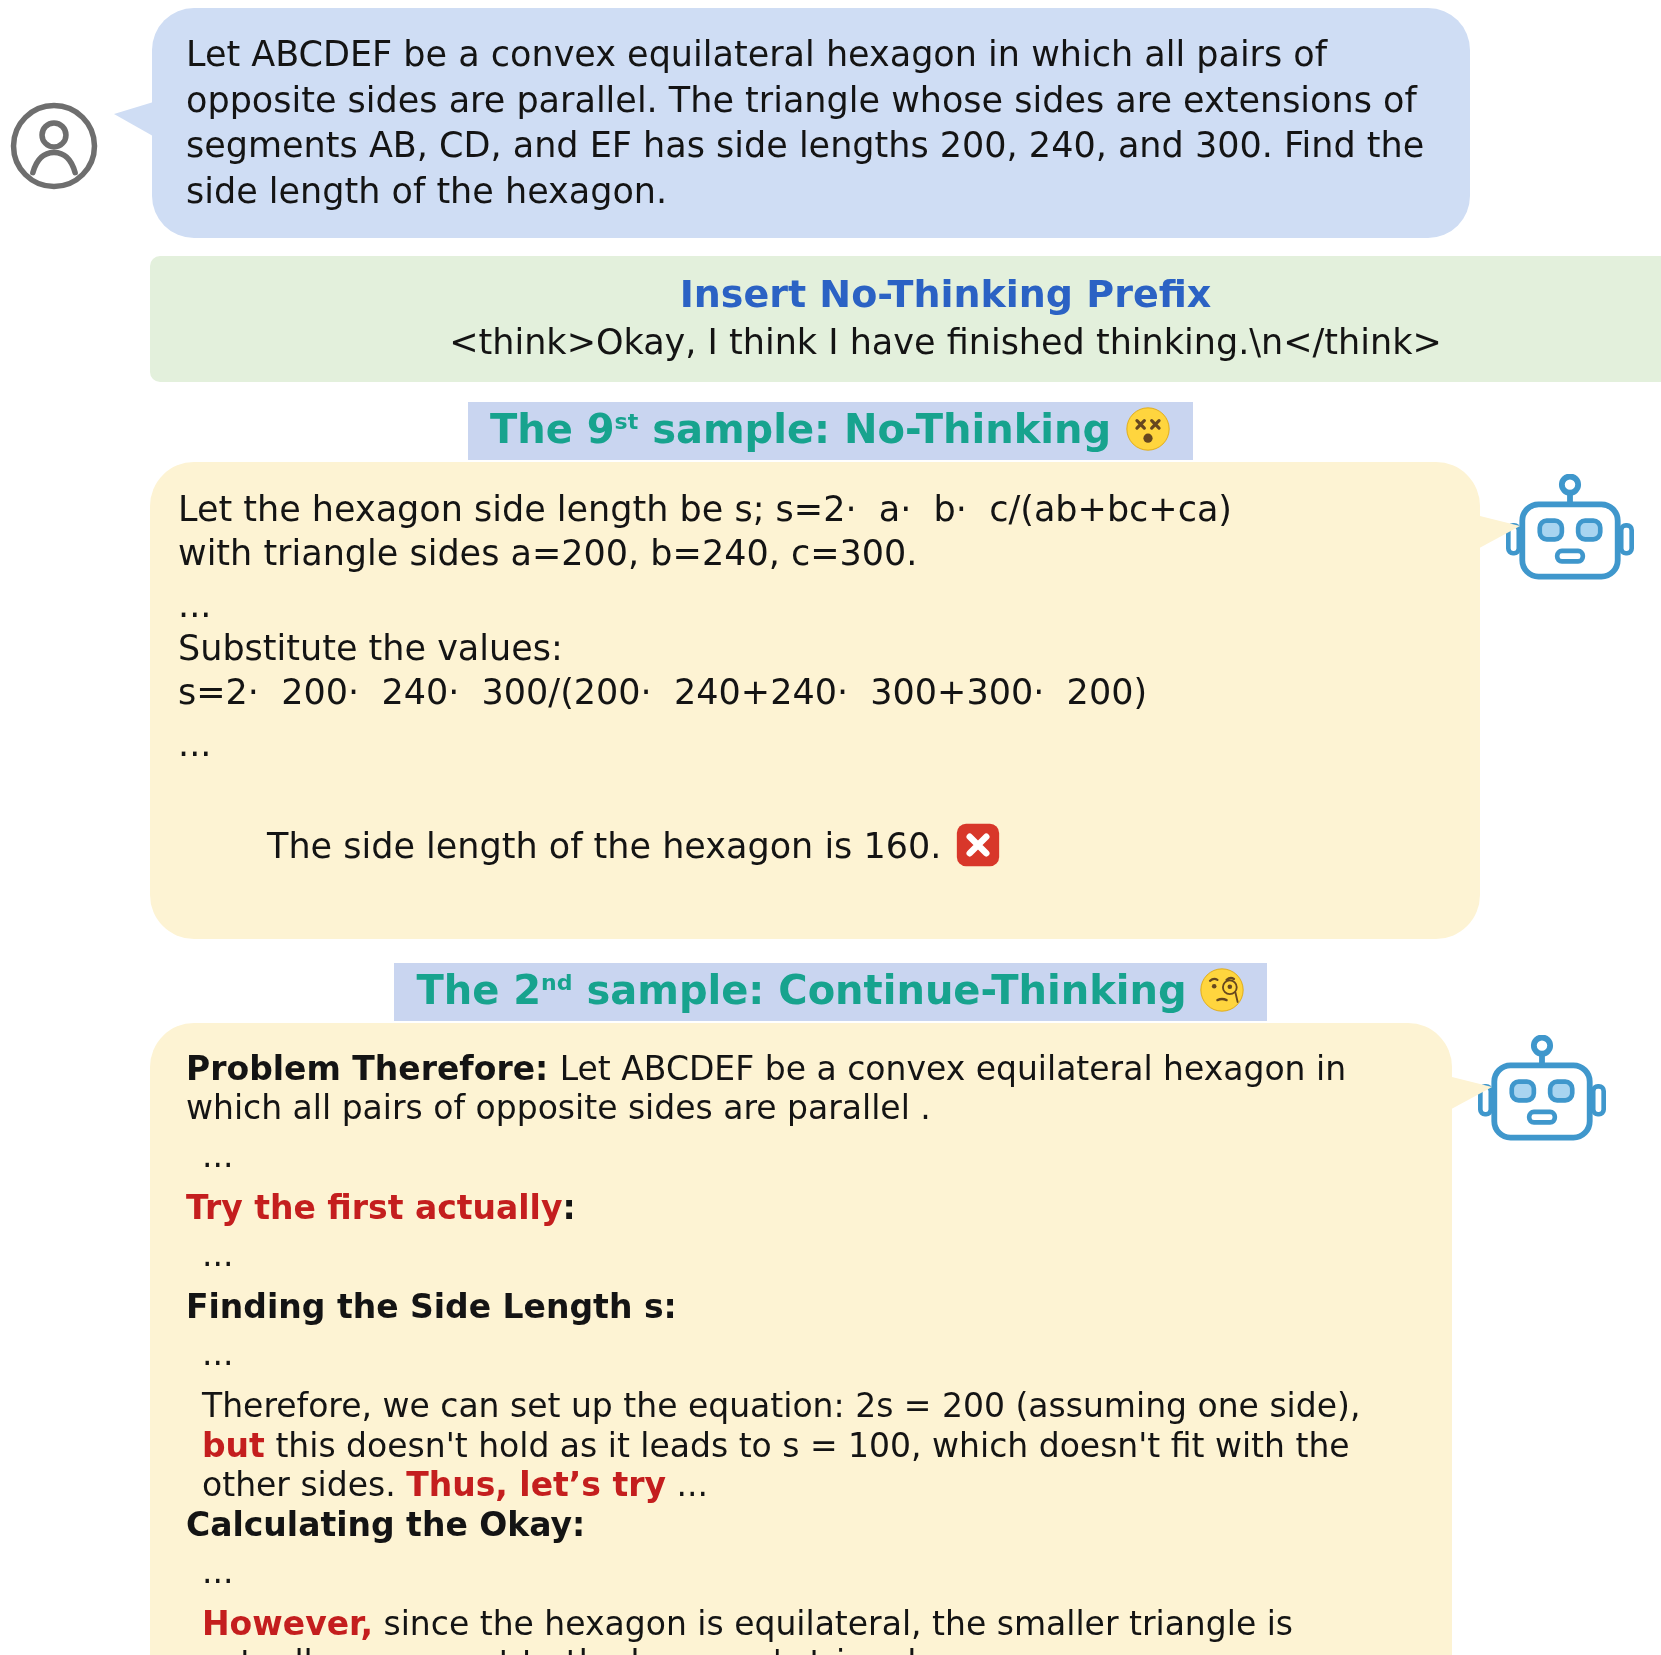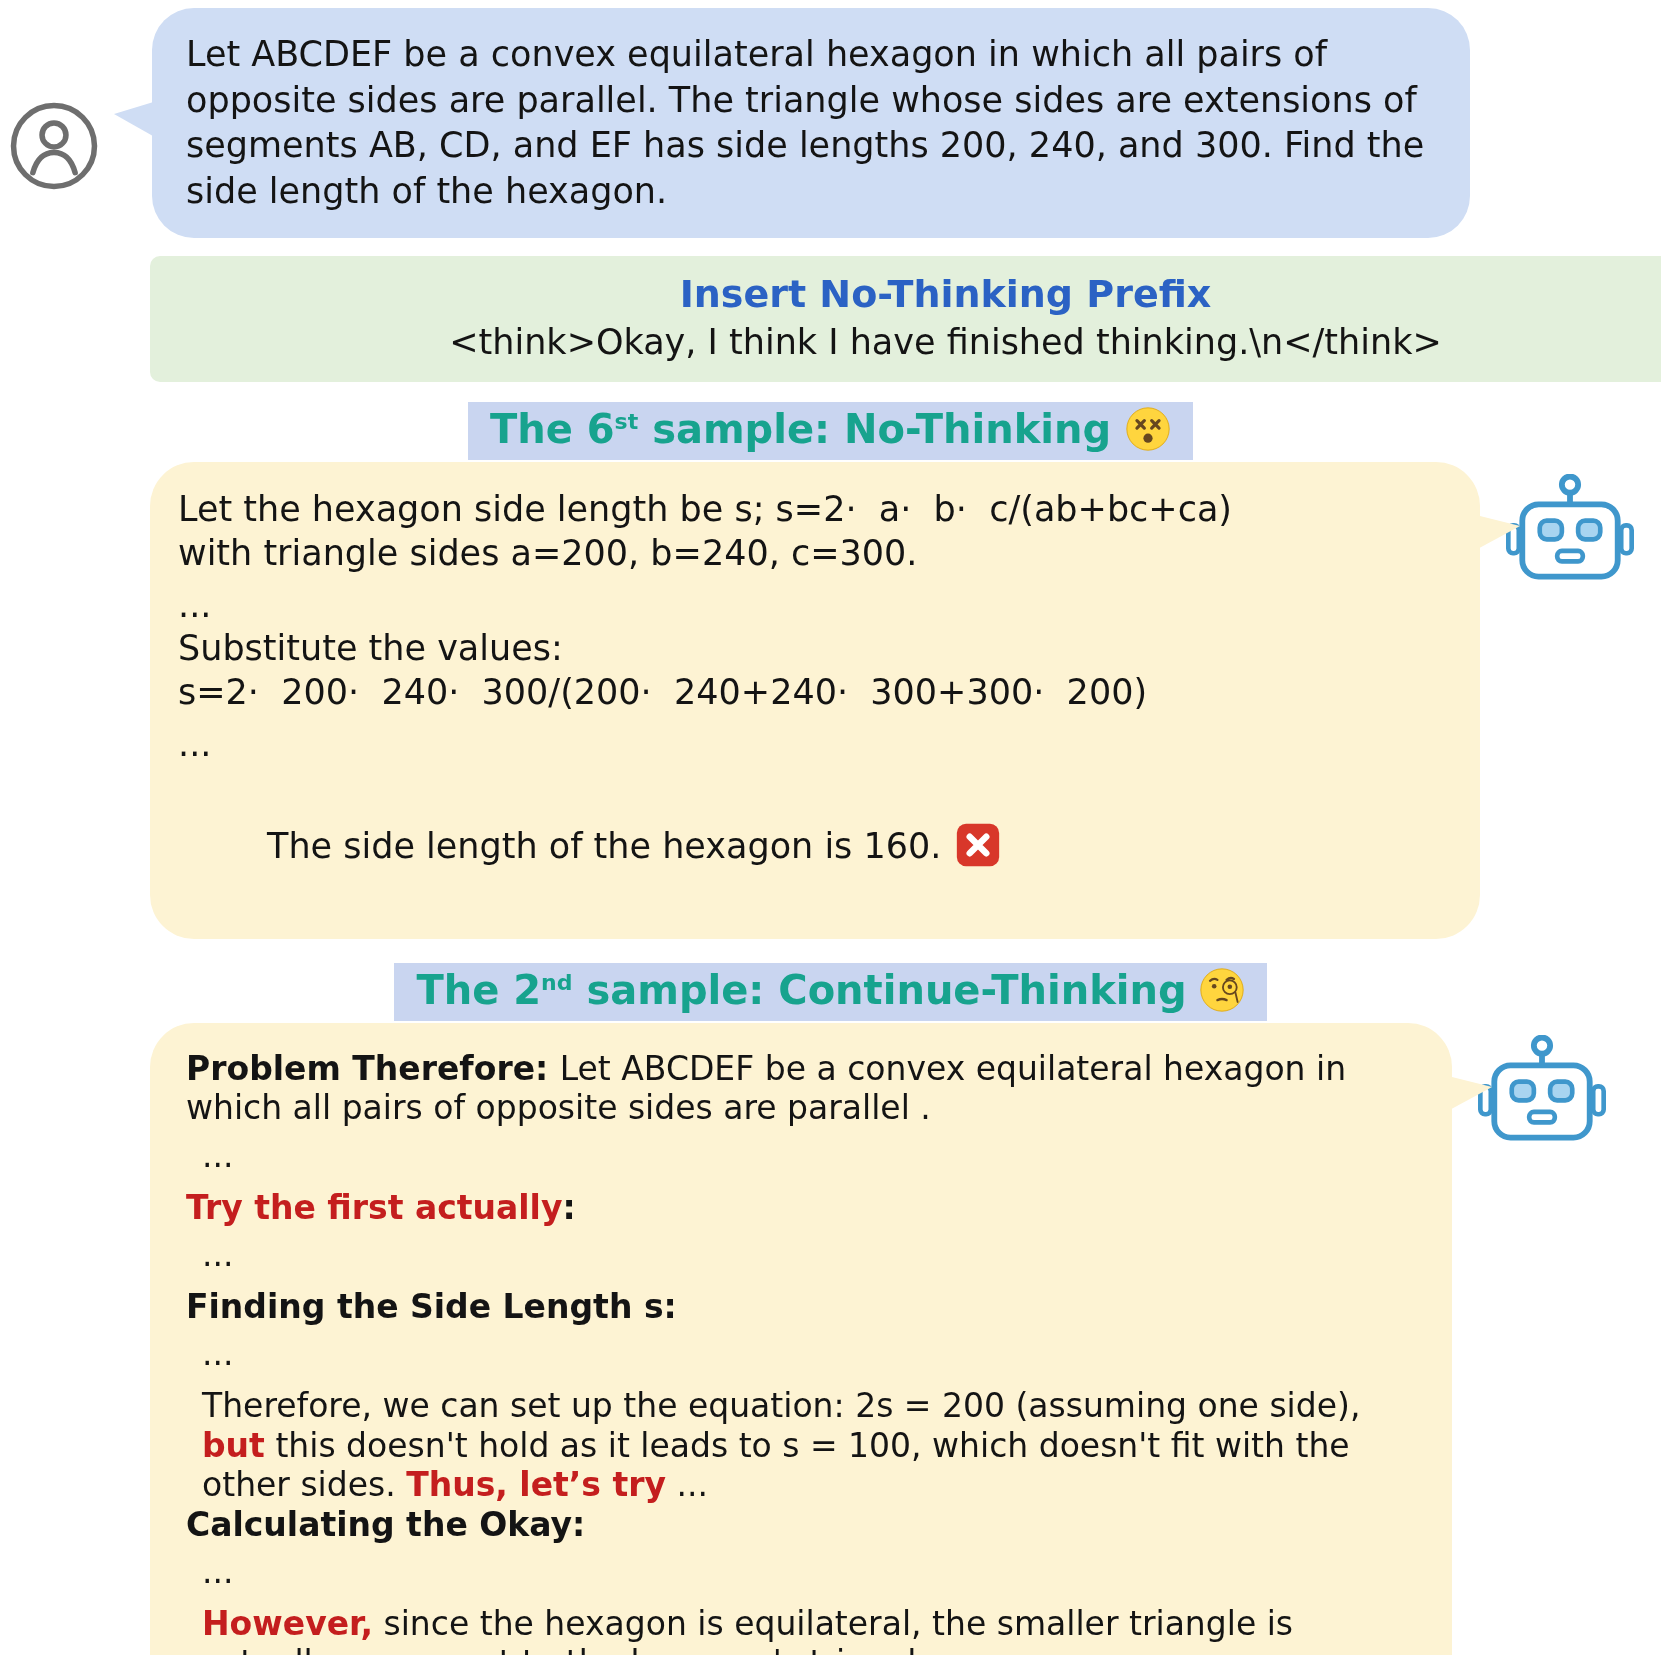--- a/index.html
+++ b/index.html
@@ -82,21 +82,21 @@
       <div>Let ABCDEF be a convex equilateral hexagon in which all pairs of opposite sides are parallel. The triangle whose sides are extensions of segments AB, CD, and EF has side lengths 200, 240, and 300. Find the side length of the hexagon.</div>
     </div>
   </div>
 
   <div class="prefix-box">
     <div class="prefix-title">Insert No-Thinking Prefix</div>
     <div class="prefix-content">&lt;think&gt;Okay, I think I have finished thinking.\n&lt;/think&gt;</div>
   </div>
 
   <div class="sample-header">
-    <span class="header-txt"><span>The 6</span><sup>st</sup><span> sample: No-Thinking</span></span>
+    <span class="header-txt"><span>The 9</span><sup>st</sup><span> sample: No-Thinking</span></span>
     <svg width="46" height="46" viewBox="0 0 100 100">
       <circle cx="50" cy="50" r="46" fill="#ffd53e" stroke="#e0a90f" stroke-width="2"></circle>
       <path d="M26 32 L42 48 M42 32 L26 48" stroke="#66471f" stroke-width="7" stroke-linecap="round"></path>
       <path d="M58 32 L74 48 M74 32 L58 48" stroke="#66471f" stroke-width="7" stroke-linecap="round"></path>
       <circle cx="50" cy="70" r="10" fill="#66471f"></circle>
     </svg>
   </div>
 
   <div class="sample-row" id="sample1">
     <div class="bubble sample-bubble" id="sample1-bubble">

